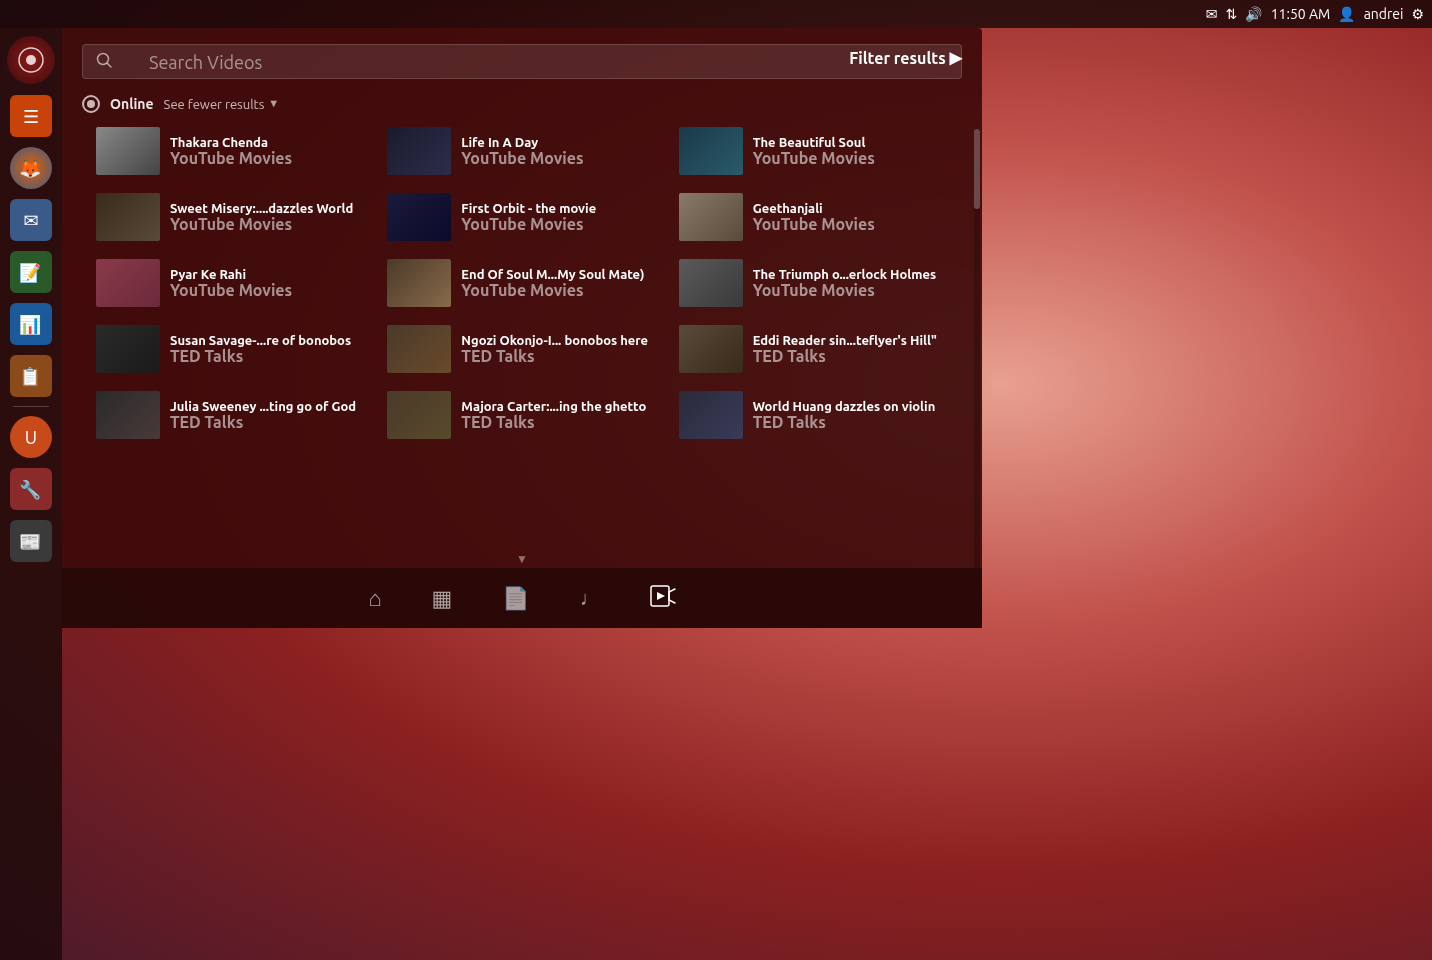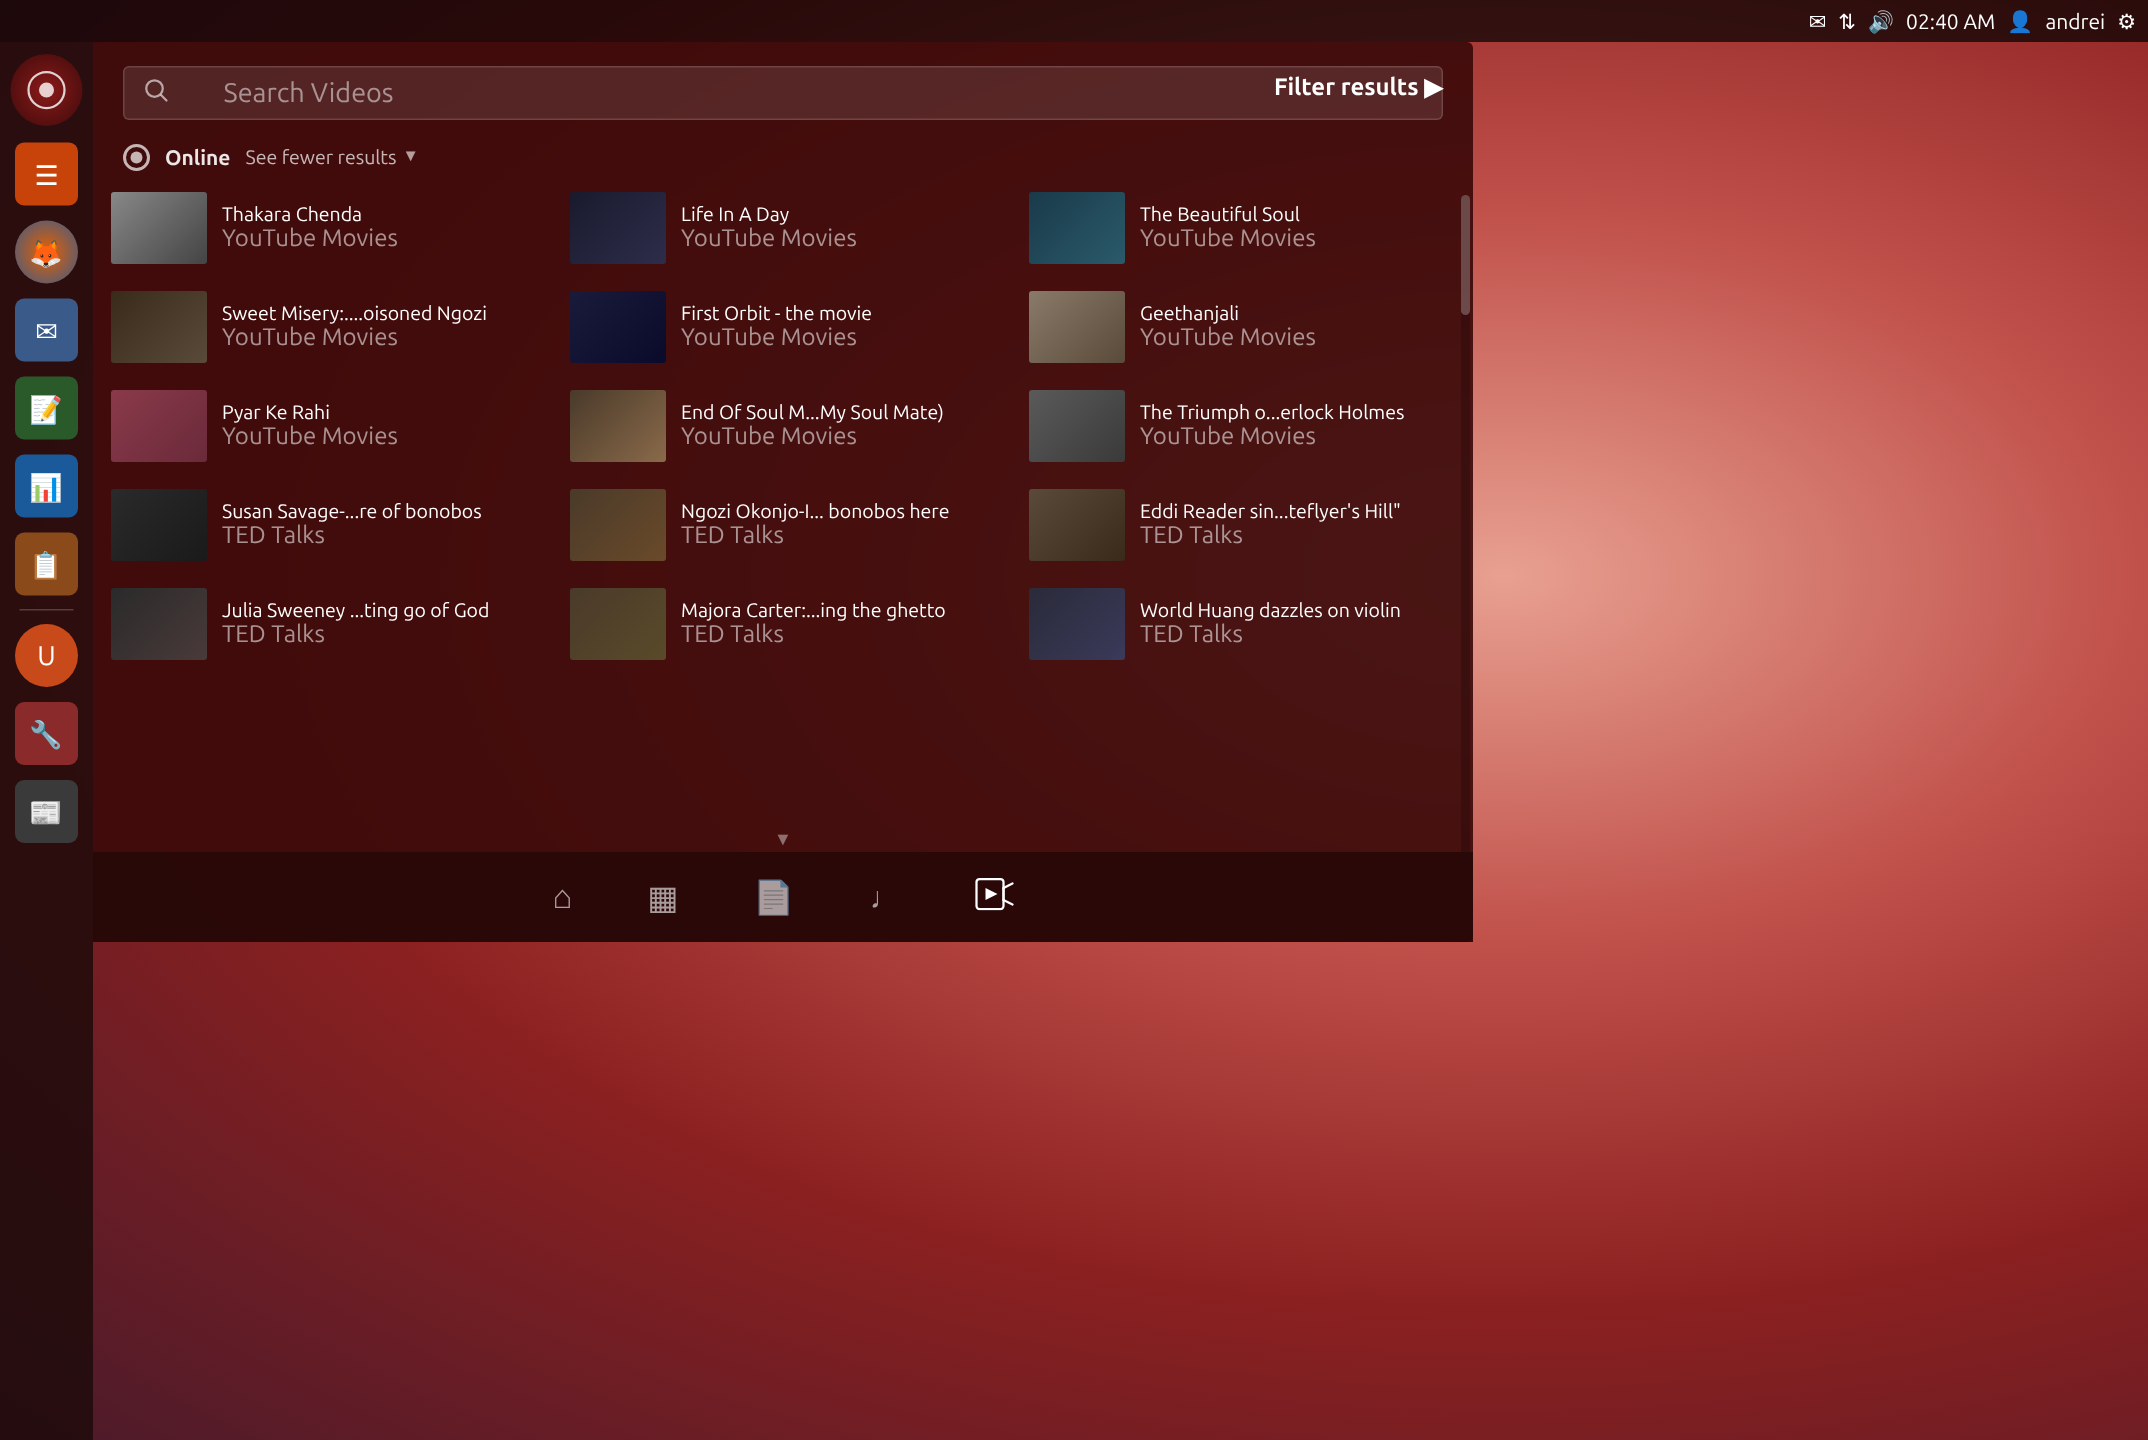--- a/index.html
+++ b/index.html
@@ -199,21 +199,22 @@
       cursor: pointer;
       display: flex;
       gap: 4px;
     }
 
     
     .results-grid {
       display: grid;
       grid-template-columns: repeat(3, 1fr);
       gap: 2px;
-      padding: 0 2px;
+      padding: 0 24px;
+      font-weight: bold;
     }
     .result-item {
       display: flex;
       align-items: center;
       padding: 8px 10px;
       gap: 10px;
       cursor: pointer;
       border-radius: 4px;
     }
     .result-thumb {
@@ -318,21 +319,21 @@
     }
   </style>
 </head>
 <body>
 
 <div class="taskbar-top">
   <div class="tray-icons">
     <span class="tray-icon">✉</span>
     <span class="tray-icon">⇅</span>
     <span class="tray-icon">🔊</span>
-    <span class="tray-icon">02:40 AM</span>
+    <span class="tray-icon">11:50 AM</span>
     <span class="tray-icon">👤</span>
     <span class="tray-icon">andrei</span>
     <span class="tray-icon">⚙</span>
   </div>
 </div>
 
 <div class="launcher">
 
   <div class="unity-dash">
     <svg width="30" height="30" viewBox="0 0 30 30">
@@ -444,21 +445,21 @@
     <div class="result-info">
       <div class="result-title">The Beautiful Soul</div>
       <div class="result-source">YouTube Movies</div>
     </div>
   </div>
           <div class="result-item">
     <div class="result-thumb thumb-sweetmisery">
       <div class="result-thumb-inner"></div>
     </div>
     <div class="result-info">
-      <div class="result-title">Sweet Misery:....oisoned Ngozi</div>
+      <div class="result-title">Sweet Misery:....dazzles World</div>
       <div class="result-source">YouTube Movies</div>
     </div>
   </div>
           <div class="result-item">
     <div class="result-thumb thumb-firstorbit">
       <div class="result-thumb-inner"></div>
     </div>
     <div class="result-info">
       <div class="result-title">First Orbit - the movie</div>
       <div class="result-source">YouTube Movies</div>

